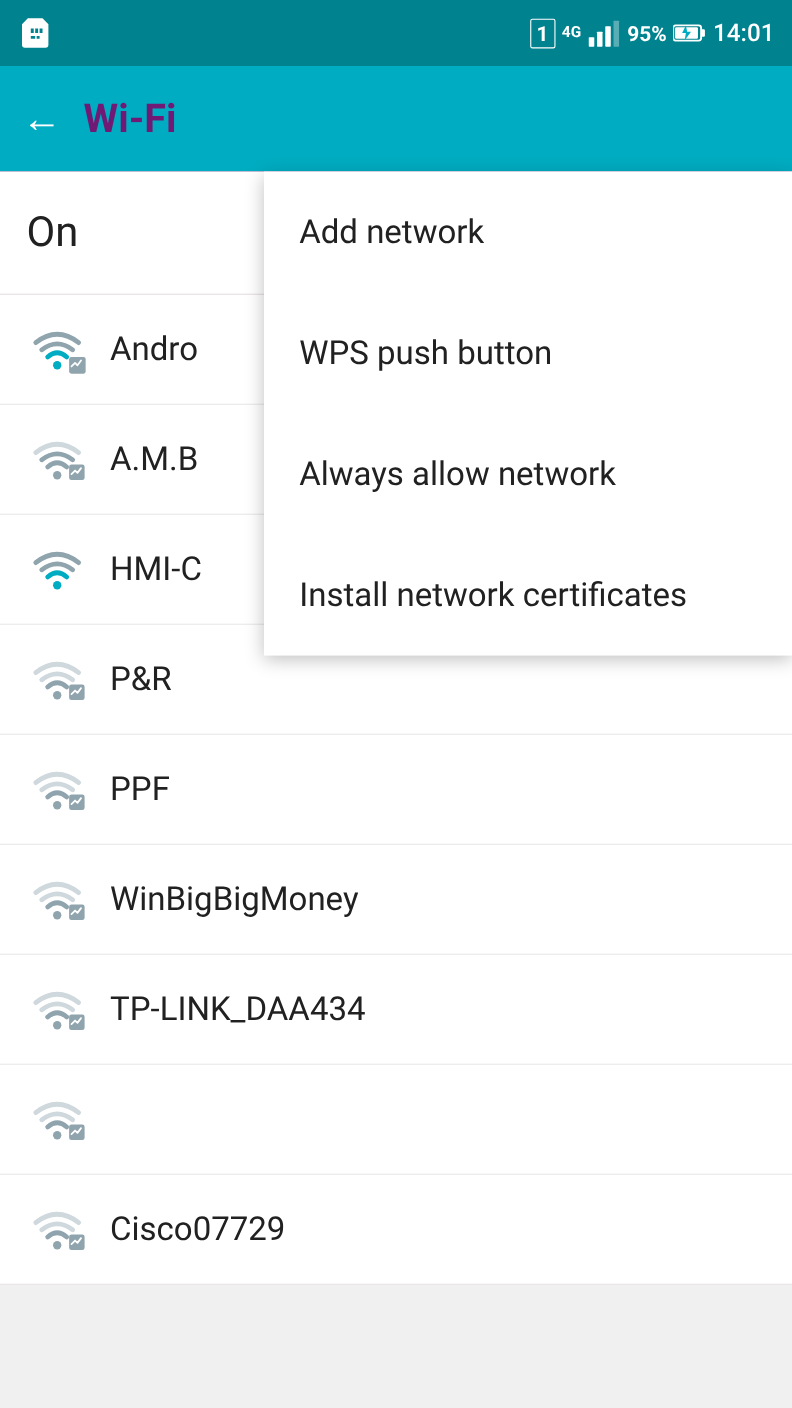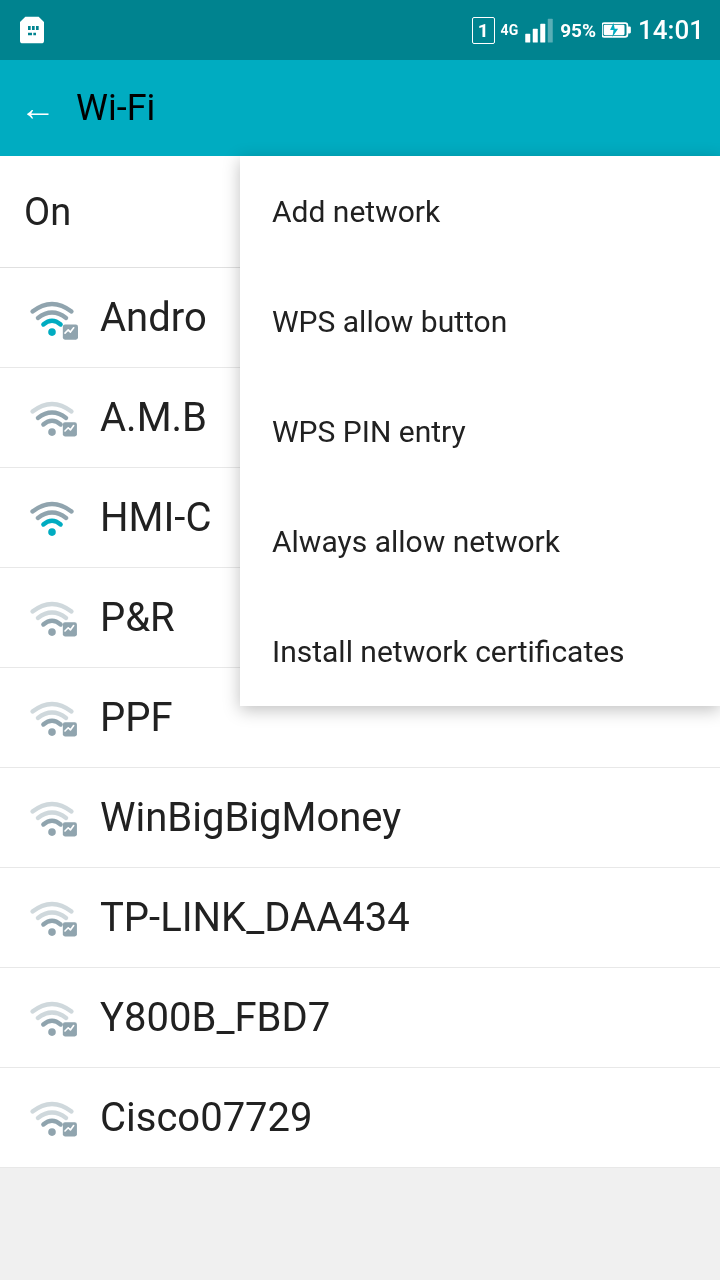--- a/index.html
+++ b/index.html
@@ -47,23 +47,23 @@
       align-items: center;
       padding: 0 20px;
       gap: 20px;
     }
     .toolbar-back {
       color: white;
       font-size: 36px;
       cursor: pointer;
     }
     .toolbar-title {
-      color: #000000;
+      color: #701a75;
       font-size: 36px;
-      font-weight: 400;
+      font-weight: 700;
       text-align: right;
     }
 
     
     .main-content {
       width: 720px;
       background: #ec4899;
       position: relative;
     }
 
@@ -101,21 +101,21 @@
       display: flex;
       align-items: center;
       justify-content: center;
       flex-shrink: 0;
     }
     .wifi-svg {
       width: 52px;
       height: 52px;
     }
     .network-name {
-      font-size: 40px;
+      font-size: 30px;
       color: #212121;
       font-weight: 400;
       white-space: nowrap;
       overflow: hidden;
       text-overflow: ellipsis;
     }
 
     
     .dropdown-menu {
       position: absolute;
@@ -161,21 +161,21 @@
     </svg>
 
     <span style="font-size:19px;font-weight:bold;">95%</span>
     <svg width="30" height="26" viewBox="0 0 26 16" fill="white">
       <rect x="0" y="2" width="22" height="12" rx="2" ry="2" stroke="white" stroke-width="1.5" fill="none"></rect>
       <rect x="22" y="5" width="3" height="6" rx="1" fill="white"></rect>
       <rect x="1.5" y="3.5" width="18" height="9" rx="1" fill="white"></rect>
 
       <path d="M10 2 L7 8 L10 8 L9 14 L14 7 L11 7 Z" fill="#00acc1"></path>
     </svg>
-    <span style="font-size:26px; font-weight:500;">14:01</span>
+    <span style="font-size:22px; font-weight:500;">14:01</span>
   </div>
 </div>
 
 <div class="toolbar">
   <span class="toolbar-back">←</span>
   <span class="toolbar-title">Wi-Fi</span>
 </div>
 
 <div class="main-content">
 
@@ -285,21 +285,20 @@
       <div class="network-icon">
         <svg class="wifi-svg" viewBox="0 0 48 48" fill="none">
           <path d="M6 18 Q24 4 42 18" stroke="#cfd8dc" stroke-width="4" fill="none" stroke-linecap="round"></path>
           <path d="M11 24 Q24 14 37 24" stroke="#cfd8dc" stroke-width="4" fill="none" stroke-linecap="round"></path>
           <path d="M16 30 Q24 23 32 30" stroke="#90a4ae" stroke-width="4" fill="none" stroke-linecap="round"></path>
           <circle cx="24" cy="37" r="3.5" fill="#90a4ae"></circle>
           <rect x="34" y="28" width="13" height="13" rx="2" fill="#90a4ae"></rect>
           <path d="M36 36 L39 33 L41 35 L44 31" stroke="white" stroke-width="1.5" fill="none" stroke-linecap="round" stroke-linejoin="round"></path>
         </svg>
       </div>
-      <span class="network-name">Y800B_FBD7</span>
     </div>
 
     <div class="network-item">
       <div class="network-icon">
         <svg class="wifi-svg" viewBox="0 0 48 48" fill="none">
           <path d="M6 18 Q24 4 42 18" stroke="#cfd8dc" stroke-width="4" fill="none" stroke-linecap="round"></path>
           <path d="M11 24 Q24 14 37 24" stroke="#cfd8dc" stroke-width="4" fill="none" stroke-linecap="round"></path>
           <path d="M16 30 Q24 23 32 30" stroke="#90a4ae" stroke-width="4" fill="none" stroke-linecap="round"></path>
           <circle cx="24" cy="37" r="3.5" fill="#90a4ae"></circle>
           <rect x="34" y="28" width="13" height="13" rx="2" fill="#90a4ae"></rect>
@@ -310,24 +309,21 @@
     </div>
 
   </div>
 
   <div class="dropdown-menu">
 
     <div class="dropdown-item">
       <span class="dropdown-item-label">Add network</span>
     </div>
     <div class="dropdown-item">
-      <span class="dropdown-item-label">WPS allow button</span>
-    </div>
-    <div class="dropdown-item">
-      <span class="dropdown-item-label">WPS PIN entry</span>
+      <span class="dropdown-item-label">WPS push button</span>
     </div>
     <div class="dropdown-item">
       <span class="dropdown-item-label">Always allow network</span>
     </div>
     <div class="dropdown-item">
       <span class="dropdown-item-label">Install network certificates</span>
     </div>
 
   </div>
 

